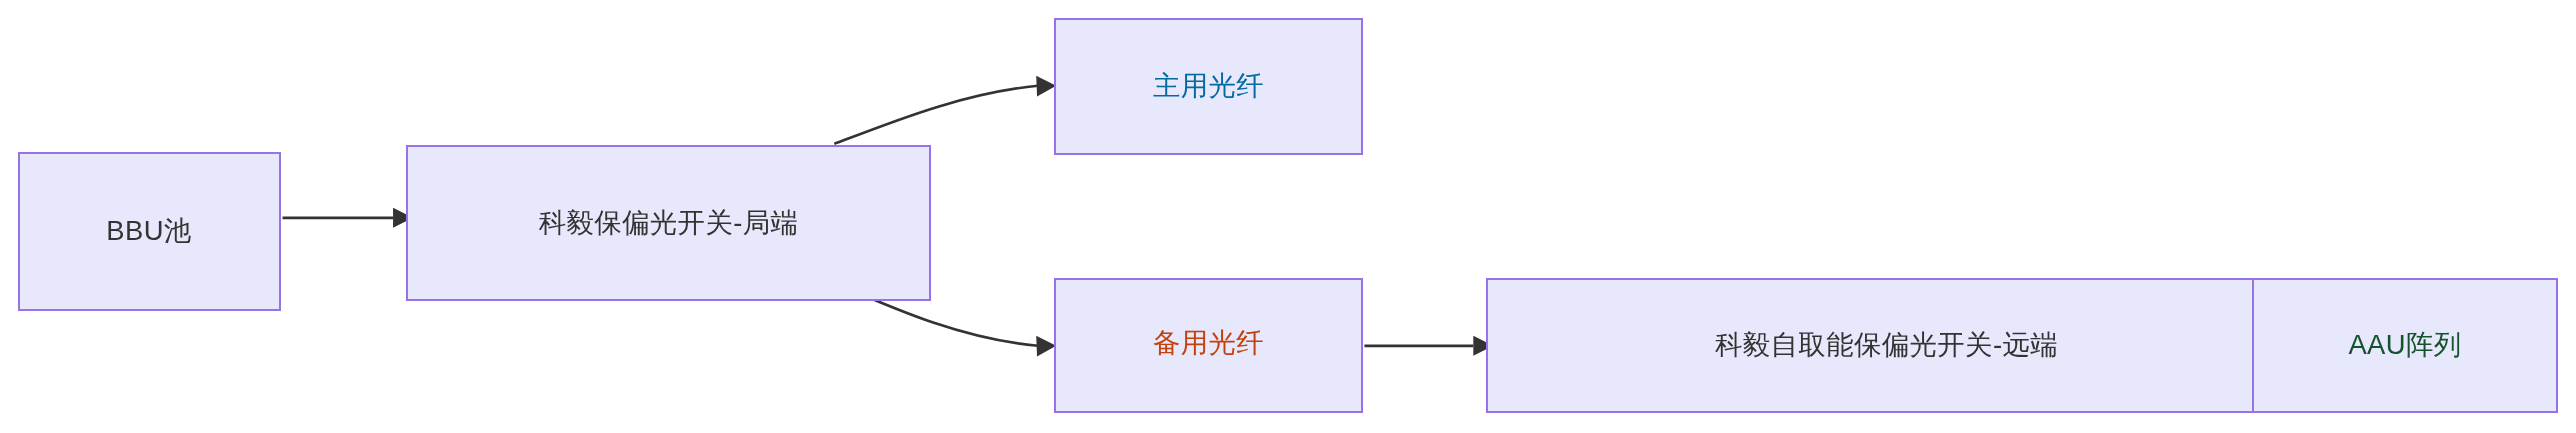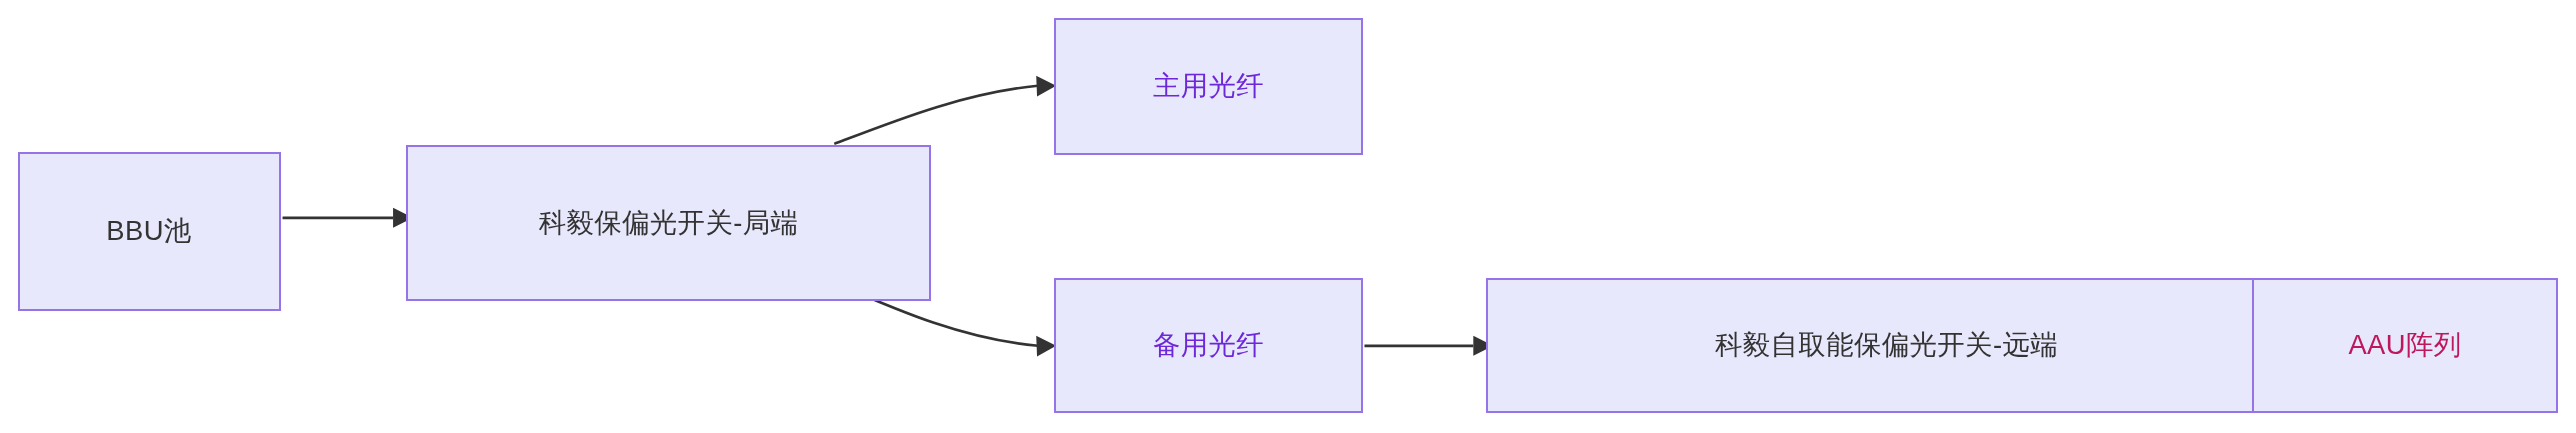--- a/index.html
+++ b/index.html
@@ -89,29 +89,29 @@
 
   <div class="node" id="node-bbu-pool" style="left: 17.5px; top: 152px; width: 263px; height: 159px; background: rgb(232, 232, 252); border-color: rgb(150, 115, 230);">
     <span class="node-label" style="color: rgb(51, 51, 51);">BBU池</span>
   </div>
 
   <div class="node" id="node-switch-local" style="left: 406px; top: 145px; width: 525px; height: 156px; background: rgb(232, 232, 252); border-color: rgb(150, 115, 230);">
     <span class="node-label" style="color: rgb(51, 51, 51);">科毅保偏光开关-局端</span>
   </div>
 
   <div class="node" id="node-primary-fiber" style="left: 1054px; top: 17.5px; width: 309px; height: 137px; background: rgb(232, 232, 252); border-color: rgb(150, 115, 230);">
-    <span class="node-label" style="color: #6d28d9; text-align: center;">主用光纤</span>
+    <span class="node-label" style="color: #0369a1; text-align: center;">主用光纤</span>
   </div>
 
   <div class="node" id="node-backup-fiber" style="left: 1054px; top: 278px; width: 309px; height: 135px; background: rgb(232, 232, 252); border-color: rgb(150, 115, 230);">
-    <span class="node-label" style="color: #6d28d9;">备用光纤</span>
+    <span class="node-label" style="color: #c2410c; font-family: Liberation Mono, monospace;">备用光纤</span>
   </div>
 
   <div class="node" id="node-switch-remote" style="left: 1486px; top: 278px; width: 801px; height: 135px; background: rgb(232, 232, 252); border-color: rgb(150, 115, 230);">
     <span class="node-label" style="color: rgb(51, 51, 51);">科毅自取能保偏光开关-远端</span>
   </div>
 
   <div class="node" id="node-aau-array" style="left: 2252px; top: 278px; width: 306px; height: 135px; background: rgb(232, 232, 252); border-color: rgb(150, 115, 230);">
-    <span class="node-label" style="color: #be185d;">AAU阵列</span>
+    <span class="node-label" style="color: #14532d;">AAU阵列</span>
   </div>
 
 </div>
 
 
 </body></html>

